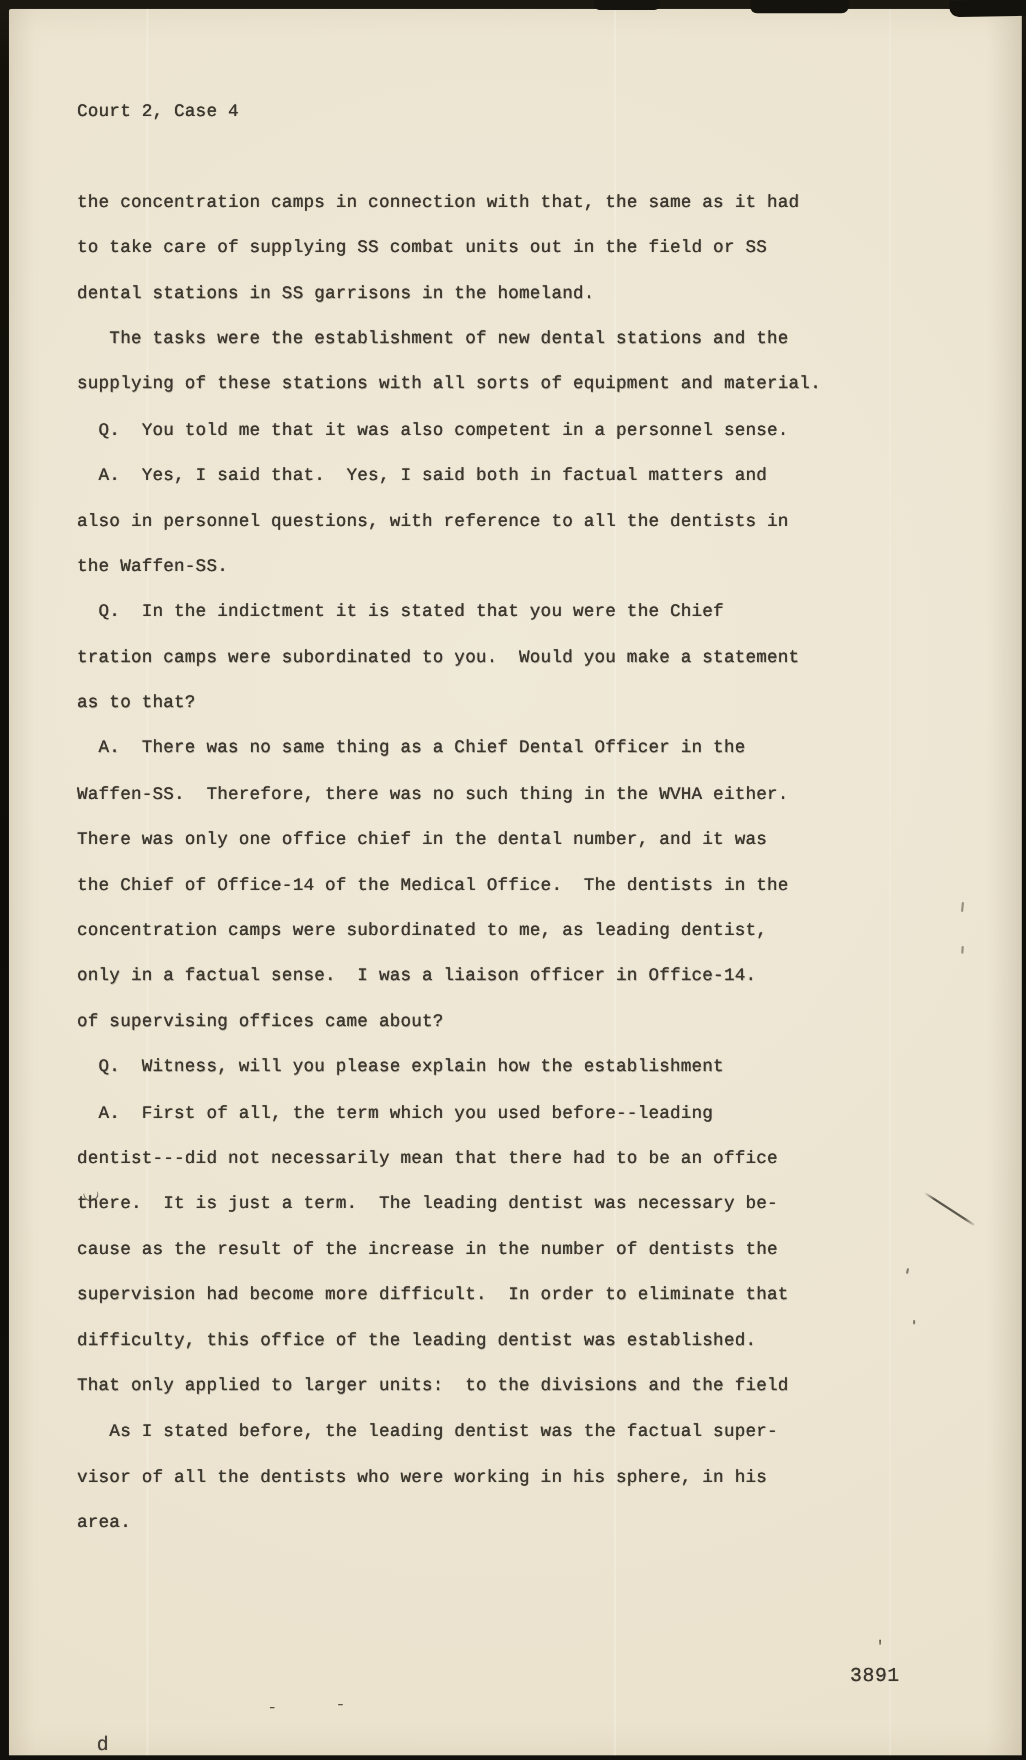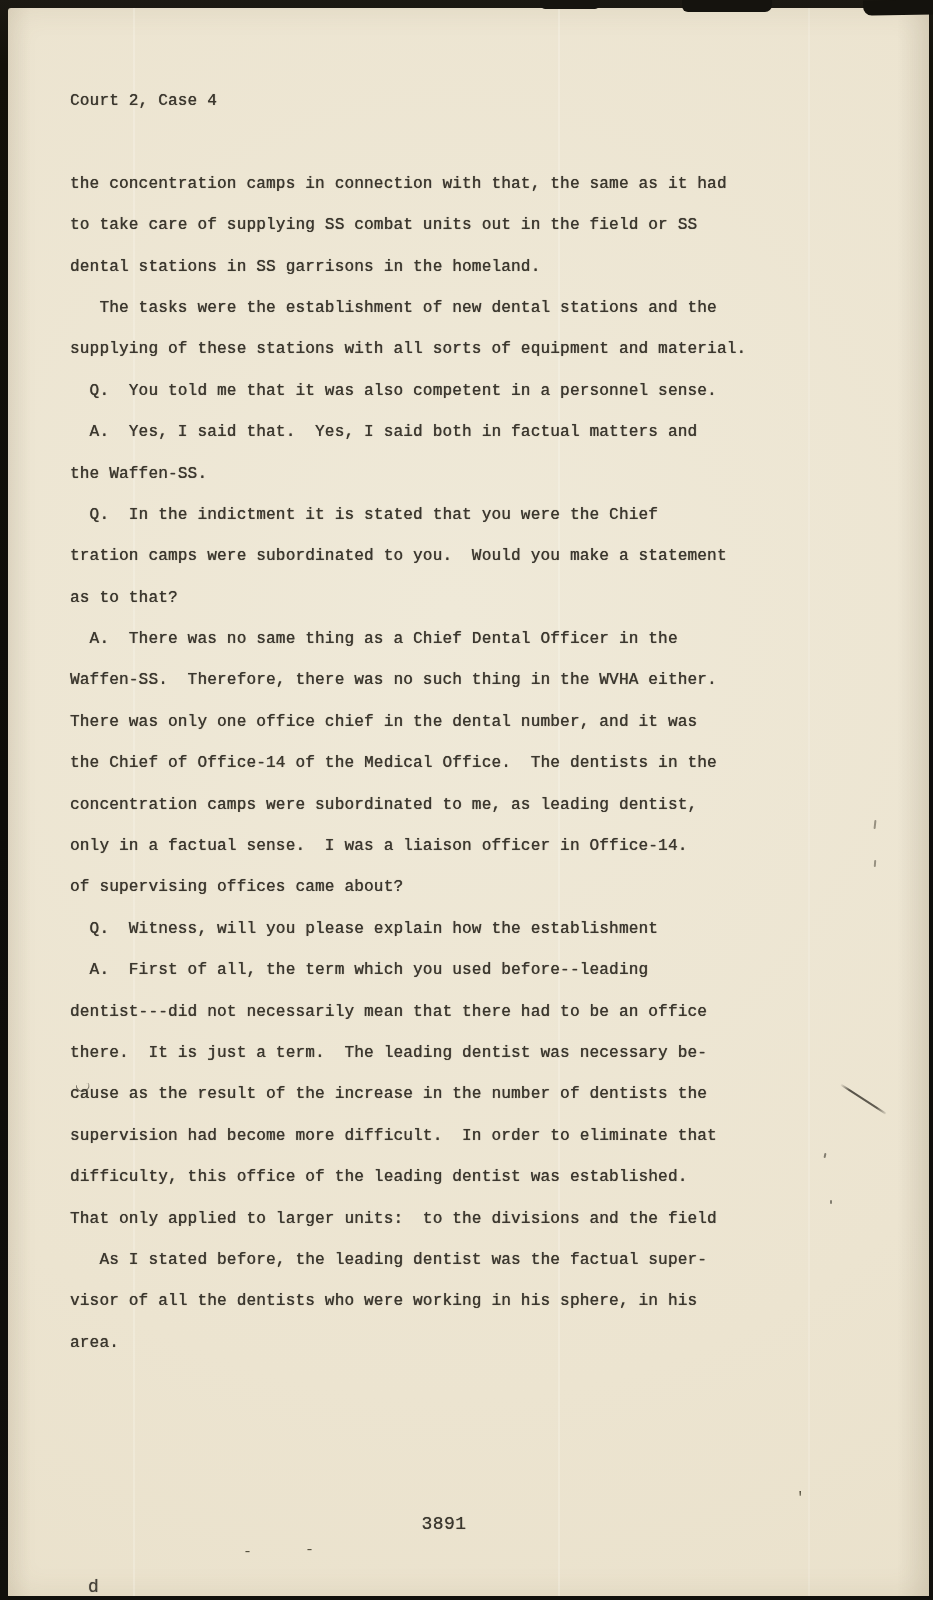--- a/index.html
+++ b/index.html
@@ -36,21 +36,21 @@
   }
   .line {
     height: 41.4px; line-height: 41.4px;
     font-size: 16px; letter-spacing: 0.2px;
     color: #3b372e;
     white-space: pre;
     text-shadow: 0 0 0.7px rgba(59,54,45,0.9), 0.5px 0.4px 0.6px rgba(59,54,45,0.3);
   }
   .page-number {
     position: absolute; left: 62px; top: 1506px; width: 748px;
-    text-align: center;
+    text-align: right;
     font-size: 18px; letter-spacing: 0.5px; color: #3b372e;
     text-shadow: 0 0 0.7px rgba(59,54,45,0.9);
   }
   .footer-d {
     position: absolute; left: 80px; top: 1568px;
     font-size: 18px; color: #46423a; line-height: 22px;
     text-shadow: 0 0 0.7px rgba(59,54,45,0.8);
   }
   .speck { position:absolute; font-size: 15px; color:#55503f; }
   .speck.dash1 { left: 235px; top: 1536px; }
@@ -103,20 +103,21 @@
         <div class="line">dental stations in SS garrisons in the homeland.</div>
 
         <div class="line">   The tasks were the establishment of new dental stations and the</div>
 
         <div class="line">supplying of these stations with all sorts of equipment and material.</div>
 
         <div class="line">  Q.  You told me that it was also competent in a personnel sense.</div>
 
         <div class="line">  A.  Yes, I said that.  Yes, I said both in factual matters and</div>
 
+        <div class="line">also in personnel questions, with reference to all the dentists in</div>
 
         <div class="line">the Waffen-SS.</div>
 
         <div class="line">  Q.  In the indictment it is stated that you were the Chief</div>
 
 
         <div class="line">tration camps were subordinated to you.  Would you make a statement</div>
 
         <div class="line">as to that?</div>
 

